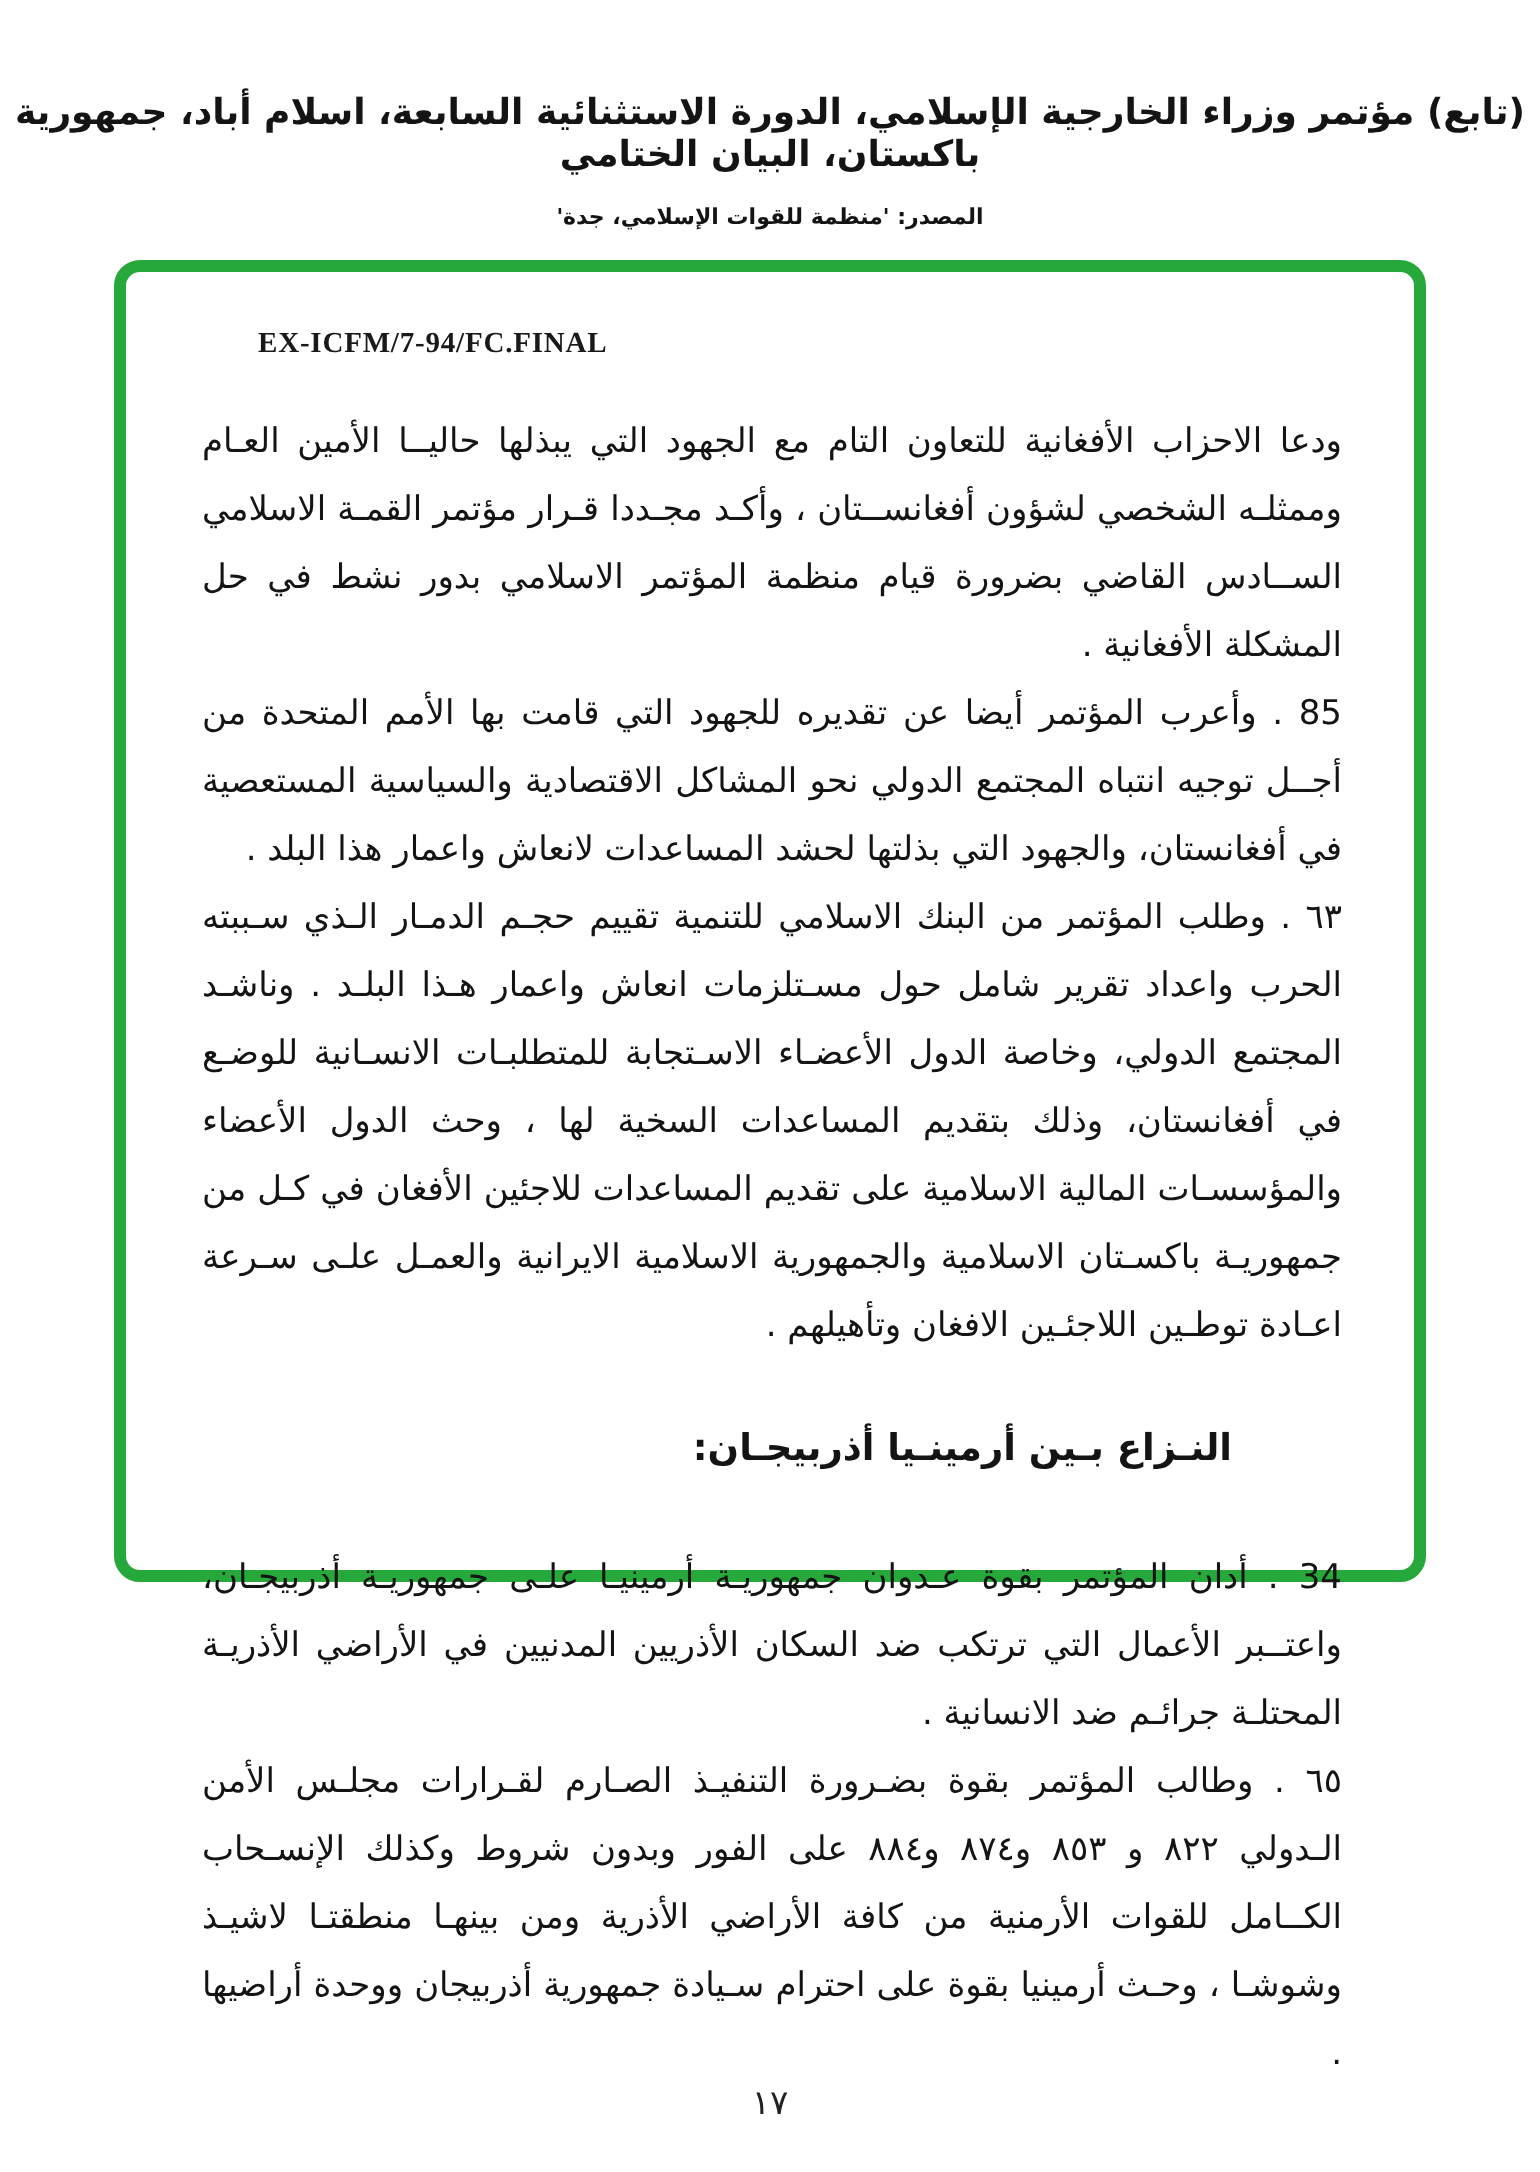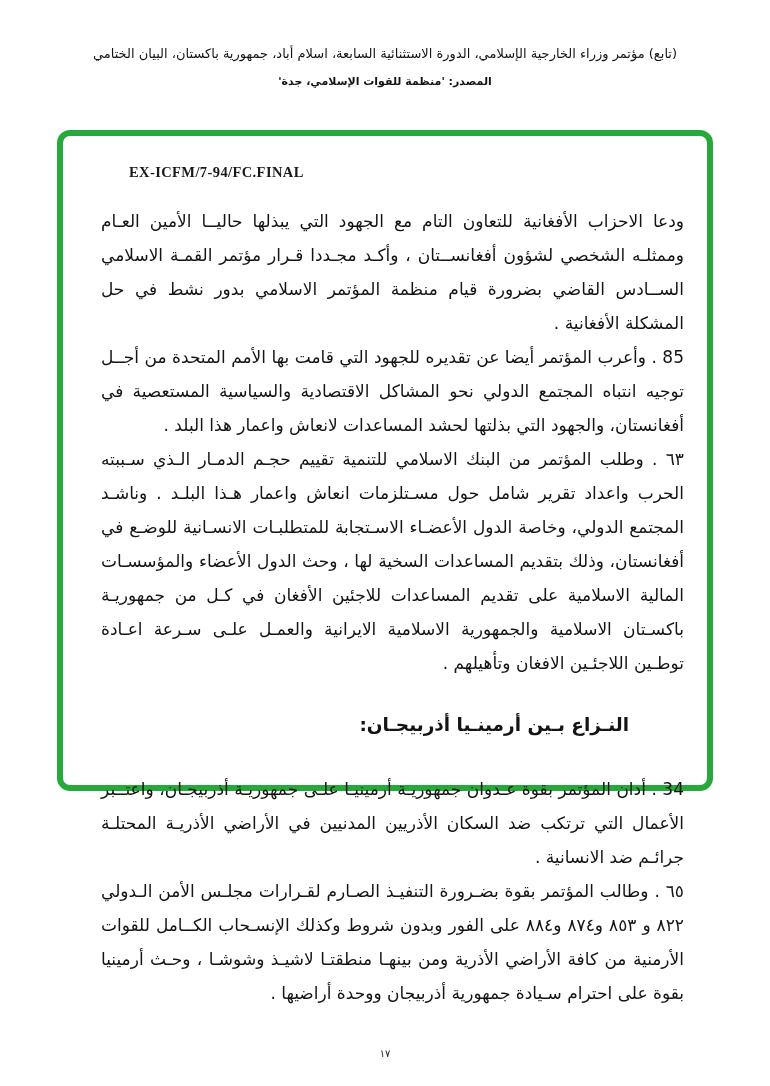--- a/index.html
+++ b/index.html
@@ -18,22 +18,22 @@
   }
   .doc-header {
     position: absolute;
     top: 46px;
     left: 0;
     right: 0;
     text-align: center;
     direction: rtl;
   }
   .header-line1 {
-    font-size: 13px;
-    font-weight: normal;
+    font-size: 18px;
+    font-weight: bold;
     letter-spacing: 0.2px;
   }
   .header-line2 {
     font-size: 11px;
     font-weight: bold;
     margin-top: 14px;
   }
   .green-box {
     position: absolute;
     left: 57px;
@@ -50,21 +50,21 @@
     margin: 28px 0 0 66px;
     font-family: "Liberation Serif", serif;
     font-weight: bold;
     font-size: 14.5px;
     letter-spacing: 0.4px;
     color: #191919;
   }
   .body-text {
     direction: rtl;
     margin-top: 23px;
-    padding: 0 23px 0 38px;
+    padding: 0 36px 0 38px;
     font-size: 17px;
     line-height: 34px;
     text-align: justify;
   }
   .para {
     margin: 0;
     padding: 0;
   }
   .section-heading {
     font-size: 18.5px;
@@ -76,21 +76,21 @@
     letter-spacing: 0.2px;
   }
   .page-footer {
     position: absolute;
     top: 1042px;
     left: 0;
     right: 0;
     text-align: center;
   }
   .page-number {
-    font-size: 10px;
+    font-size: 17px;
     color: #222222;
     margin-top: 46px;
   }
 </style>
 </head>
 <body>
 
 <div class="page">
 
   <header class="doc-header">

